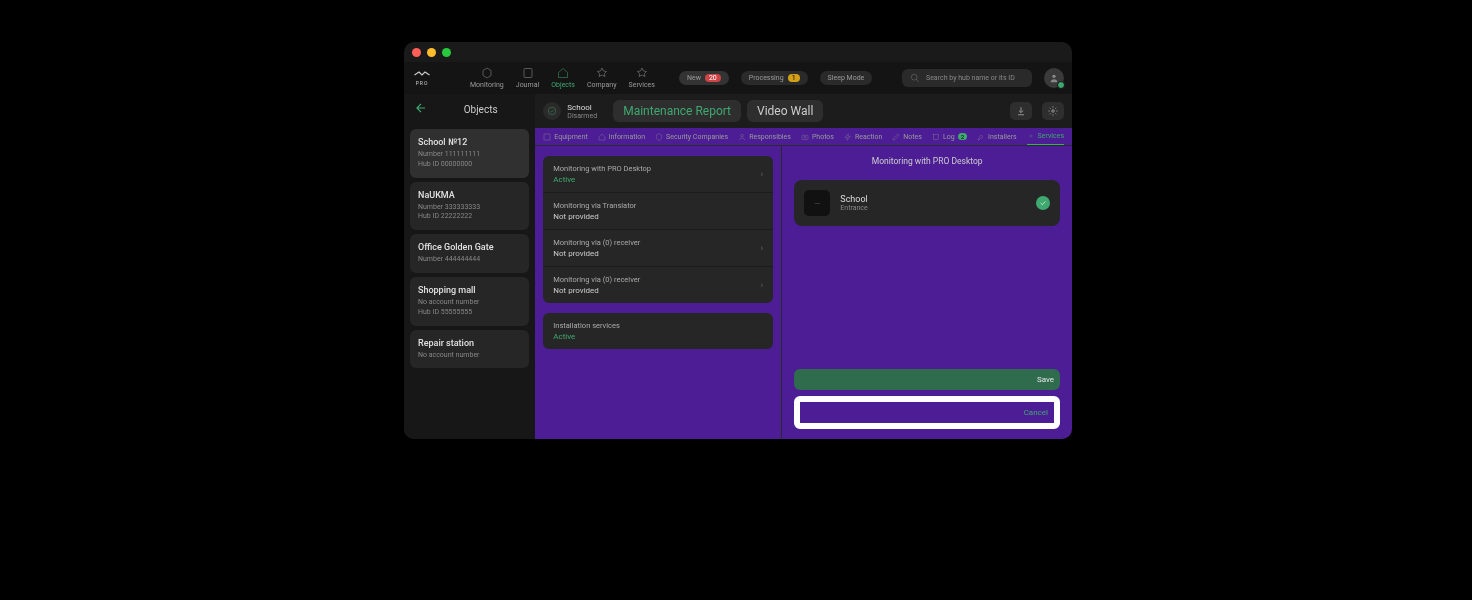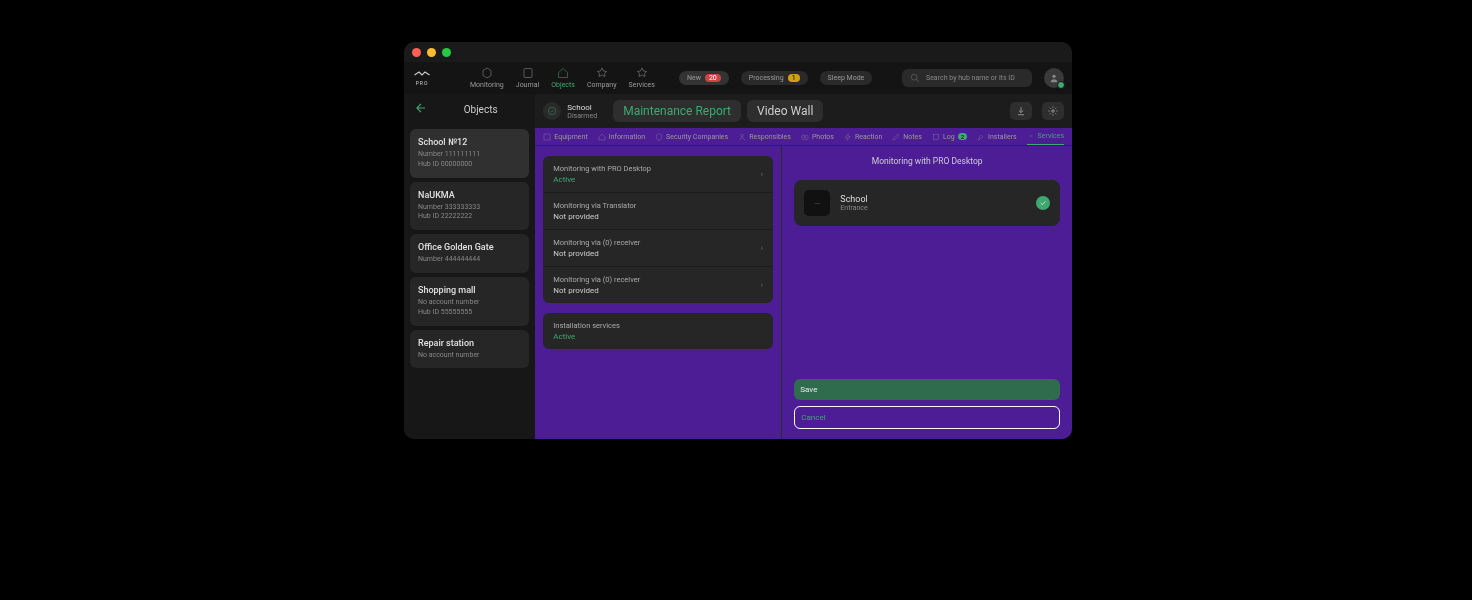--- a/index.html
+++ b/index.html
@@ -74,23 +74,23 @@
 .detail-col{flex:1;border-left:1px solid #2a2a2a;padding:10px 12px;display:flex;flex-direction:column;}
 .detail-title{font-size:8.5px;color:#ccc;text-align:center;margin-bottom:14px;}
 .hub-card{background:#262626;border-radius:8px;padding:10px;display:flex;align-items:center;gap:10px;}
 .hub-img{width:26px;height:26px;background:#111;border-radius:5px;display:flex;align-items:center;justify-content:center;font-size:8px;color:#555;}
 .hub-info{flex:1;}
 .hub-nm{font-size:9px;color:#ddd;}
 .hub-loc{font-size:7px;color:#888;}
 .check{width:14px;height:14px;background:#3fa870;border-radius:50%;display:flex;align-items:center;justify-content:center;}
 .check svg{width:8px;height:8px;stroke:#fff;fill:none;stroke-width:2;}
 .action-btns{margin-top:auto;display:flex;flex-direction:column;gap:6px;}
-.abtn{border-radius:6px;padding:6px;font-size:8px;text-align:left;cursor:pointer;}
+.abtn{border-radius:6px;padding:6px;font-size:8px;text-align:right;cursor:pointer;}
 .abtn.save{background:#2f6b4d;color:#e8e8e8;}
-.abtn.cancel{background:transparent;border:1px solid #ffffff;color:#3fa870;}
+.abtn.cancel{background:transparent;border:6px solid #ffffff;color:#3fa870;}
 </style>
 </head>
 <body>
 
 <div class="window">
   <div class="titlebar">
     <div class="dot r"></div>
     <div class="dot y"></div>
     <div class="dot g"></div>
   </div>

